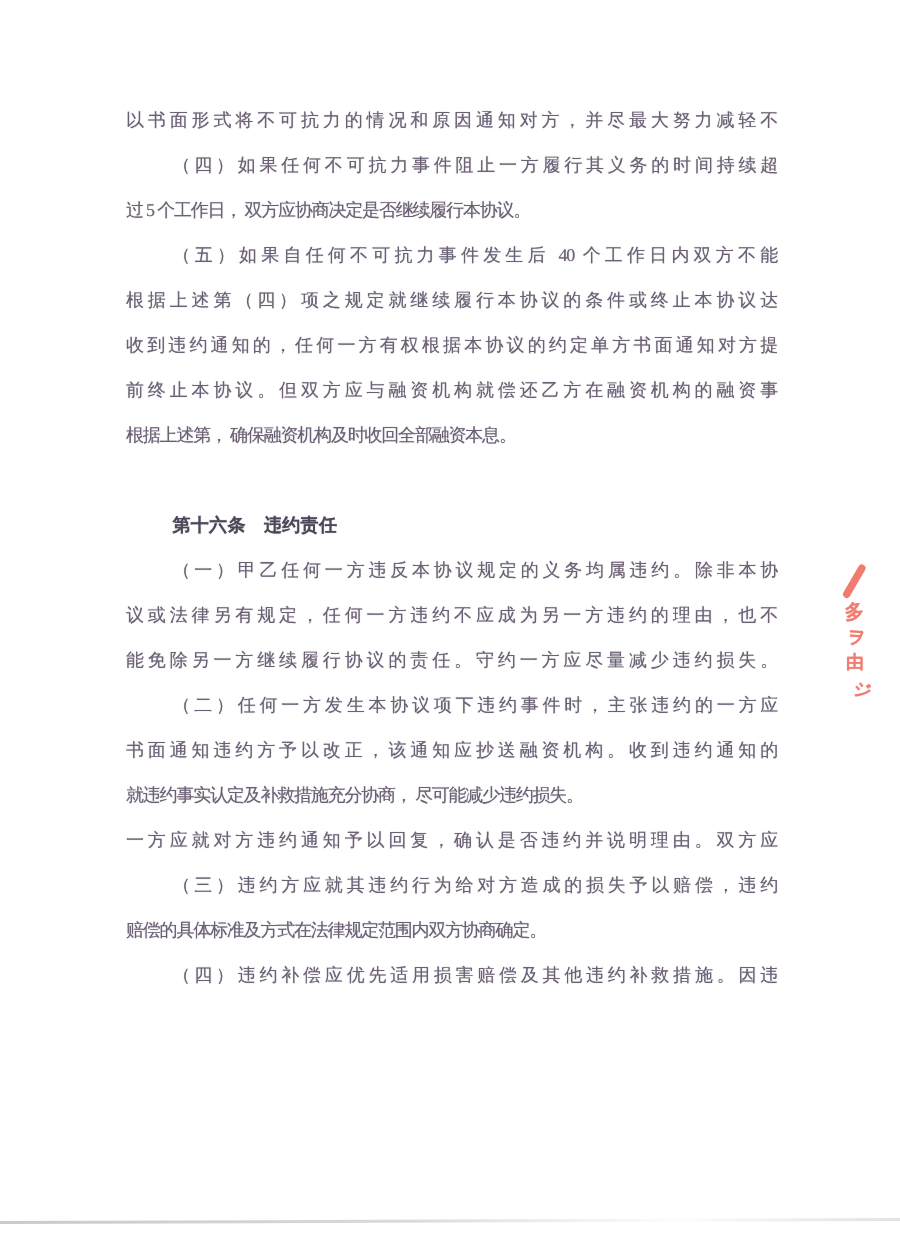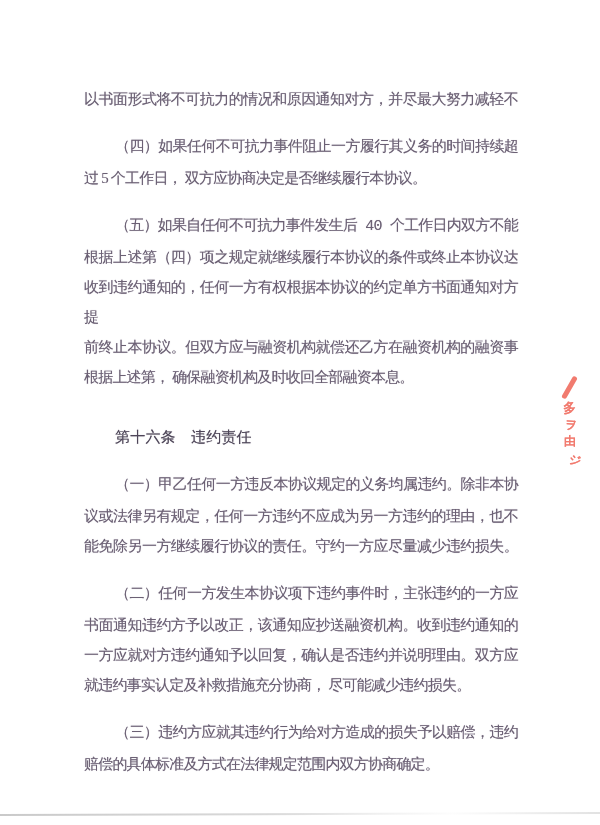--- a/index.html
+++ b/index.html
@@ -15,47 +15,46 @@
     font-family: "Liberation Serif", "DejaVu Serif", serif;
   }
   .page {
     position: absolute;
     inset: 0;
     background: #ffffff;
   }
   .doc-body {
     position: absolute;
     left: 84px;
-    top: 84px;
+    top: 65px;
     width: 434px;
     color: #6b6074;
-    font-size: 15px;
+    font-size: 12px;
     letter-spacing: -0.8px;
     line-height: 30px;
     text-shadow: 0 0 0.7px rgba(107, 96, 116, 0.55);
   }
   .line {
     width: 100%;
     box-sizing: border-box;
     white-space: pre-wrap;
   }
   .line.just {
     text-align: justify;
     text-align-last: justify;
   }
   .line.indent {
     padding-left: 31px;
   }
   .line.para {
-    margin-top: 19px;
-    font-family: Liberation Mono, monospace;
+    margin-top: 0;
   }
   .line.heading {
     margin-top: 30px;
-    font-weight: normal;
+    font-weight: bold;
     color: #4e4659;
     letter-spacing: 0.2px;
     text-shadow: 0 0 0.7px rgba(78, 70, 89, 0.6);
   }
   
   .red-mark {
     position: absolute;
     left: 554px;
     top: 374px;
     width: 36px;
@@ -115,24 +114,25 @@
       <div class="line just">根据上述第（四）项之规定就继续履行本协议的条件或终止本协议达</div>
       <div class="line just">收到违约通知的，任何一方有权根据本协议的约定单方书面通知对方提</div>
       <div class="line just">前终止本协议。但双方应与融资机构就偿还乙方在融资机构的融资事</div>
       <div class="line">根据上述第， 确保融资机构及时收回全部融资本息。</div>
       <div class="line indent heading">第十六条　违约责任</div>
       <div class="line indent just para">（一）甲乙任何一方违反本协议规定的义务均属违约。除非本协</div>
       <div class="line just">议或法律另有规定，任何一方违约不应成为另一方违约的理由，也不</div>
       <div class="line just">能免除另一方继续履行协议的责任。守约一方应尽量减少违约损失。</div>
       <div class="line indent just para">（二）任何一方发生本协议项下违约事件时，主张违约的一方应</div>
       <div class="line just">书面通知违约方予以改正，该通知应抄送融资机构。收到违约通知的</div>
+      <div class="line">就违约事实认定及补救措施充分协商， 尽可能减少违约损失。</div>
       <div class="line just">一方应就对方违约通知予以回复，确认是否违约并说明理由。双方应</div>
-      <div class="line">就违约事实认定及补救措施充分协商， 尽可能减少违约损失。</div>
       <div class="line indent just para">（三）违约方应就其违约行为给对方造成的损失予以赔偿，违约</div>
       <div class="line">赔偿的具体标准及方式在法律规定范围内双方协商确定。</div>
+      <div class="line indent just para">（四）违约补偿应优先适用损害赔偿及其他违约补救措施。因违</div>
     </div>
 
   <div class="red-mark">
     <div class="stroke"></div>
   <span class="glyph g0">多</span>
       <span class="glyph g1">ヲ</span>
       <span class="glyph g2">由</span>
       <span class="glyph g3">ジ</span>
     </div>
 

